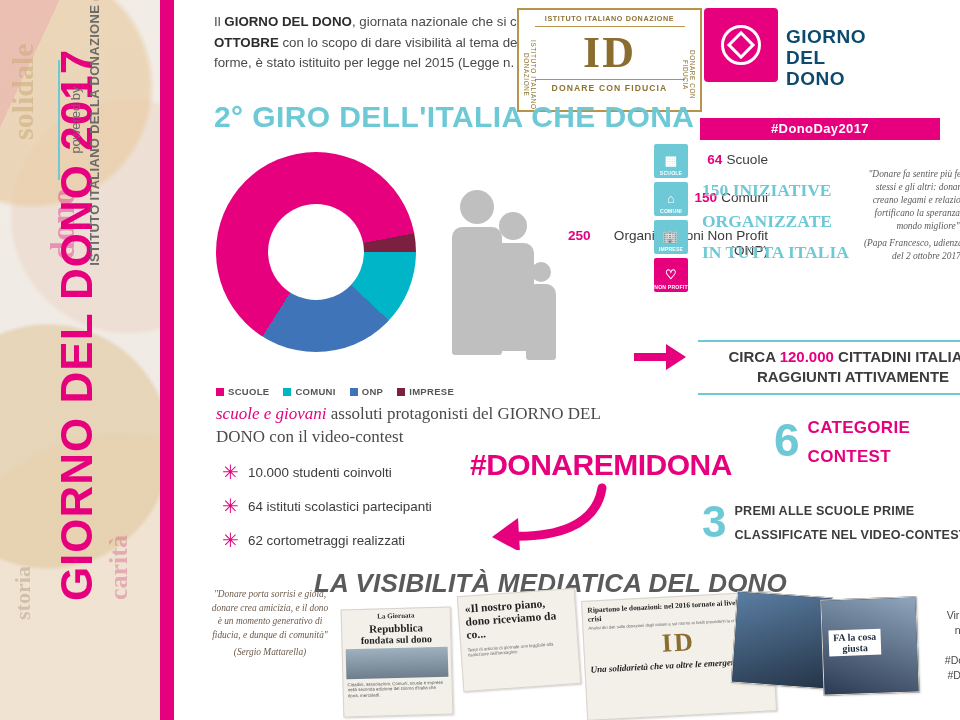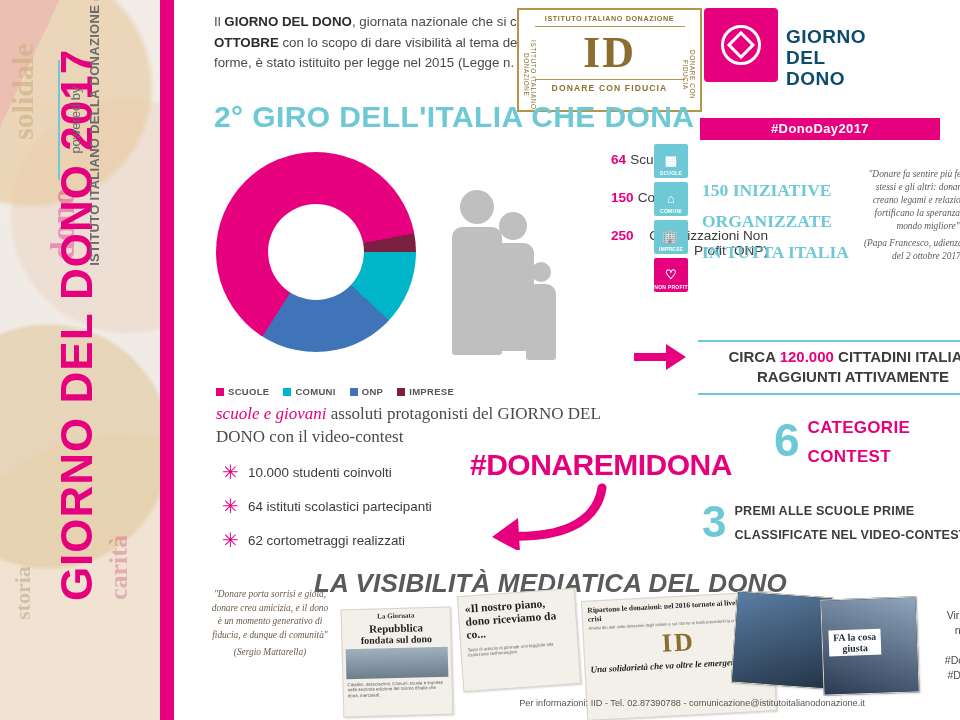--- a/index.html
+++ b/index.html
@@ -150,22 +150,22 @@
   #p1 .body { width:50px; height:128px; margin-top:3px; }
   #p2 { left:40px; top:54px; }
   #p2 .head { width:28px; height:28px; margin-left:7px; }
   #p2 .body { width:42px; height:108px; margin-top:3px; }
   #p3 { left:74px; top:104px; }
   #p3 .head { width:20px; height:20px; margin-left:5px; }
   #p3 .body { width:30px; height:76px; margin-top:2px; }
 
   
   #stats { position:absolute; left:394px; top:152px; width:200px; }
-  .stat { height:38px; display:flex; align-items:flex-start; justify-content:flex-start;
-          font-size:13.6px; color:#3c3c3c; text-align:right;margin-left:43px; }
+  .stat { height:38px; display:flex; align-items:flex-start; justify-content:flex-end;
+          font-size:13.6px; color:#3c3c3c; text-align:right; }
   .stat b { color:#e6007e; margin-right:4px; }
   #stat-icons { position:absolute; left:480px; top:144px; width:40px; }
   .sicon {
     width:34px; height:34px; background:#6ec9d6; color:#fff; margin-bottom:4px;
     font-size:5.1px; font-weight:bold; text-align:center; letter-spacing:.2px;
     display:flex; flex-direction:column; align-items:center; justify-content:flex-end;
     padding-bottom:2px; line-height:6px; border-radius:2px;
   }
   .sicon .gl { font-size:13px; line-height:15px; margin-bottom:2px; }
   .sicon.onp { background:#e6007e; }
@@ -483,14 +483,13 @@
   </div>
 
   <div id="viralita">
     <div>Viralità sui social</div>
     <div>network degli</div>
     <div>hashtag</div>
     <div>#DonoDay2017 e</div>
     <div>#DonareMiDona</div>
   </div>
 
-  <div id="footer">Per informazioni: IID - Tel. 02.87390788 - comunicazione@istitutoitalianodonazione.it</div>
 </div>
 
 </body></html>

